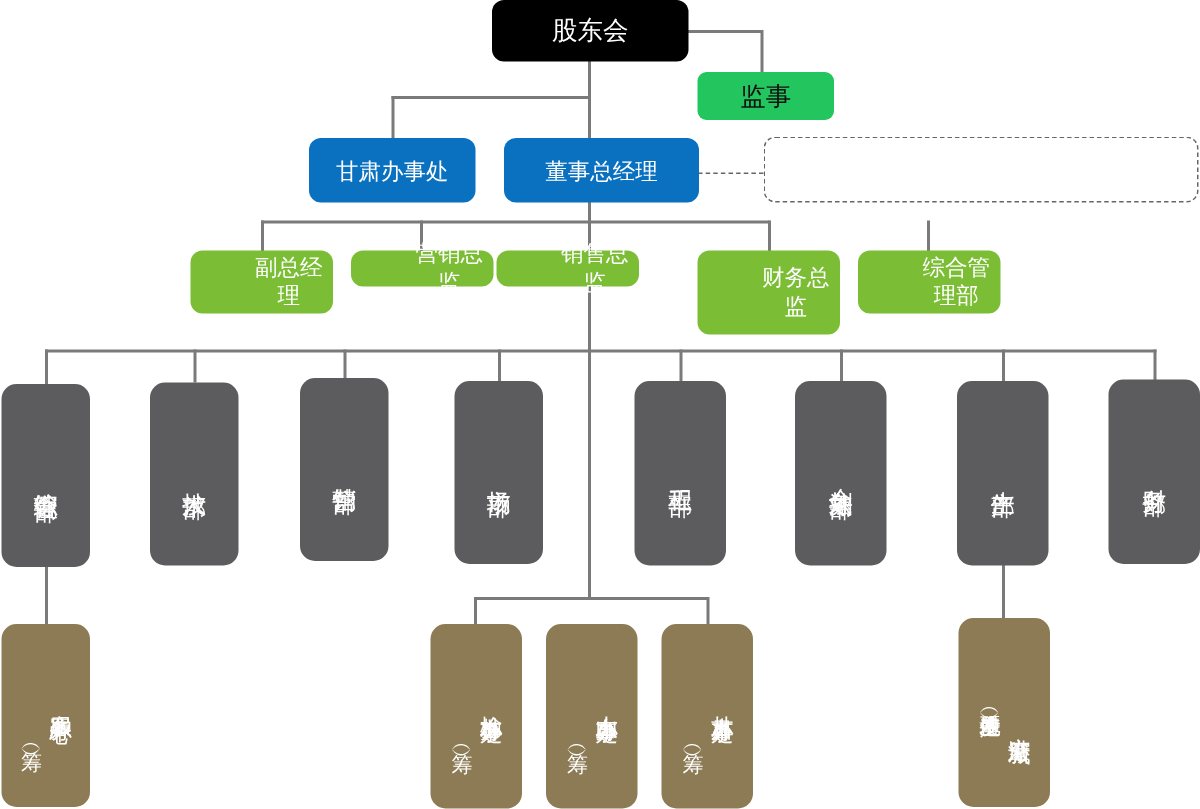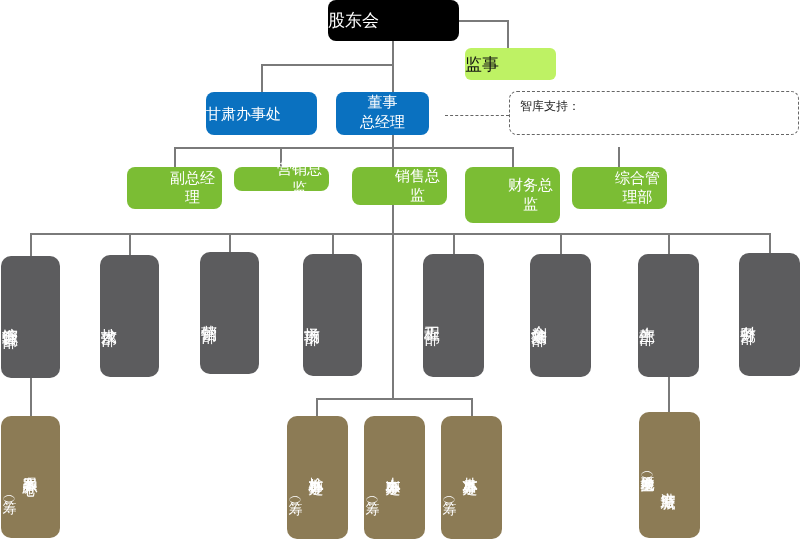--- a/index.html
+++ b/index.html
@@ -2,23 +2,23 @@
 <html><head>
 <meta charset="utf-8">
 <style>
   html, body { margin:0; padding:0; background:#ffffff; }
   body { width:800px; height:539px; position:relative; overflow:hidden;
          font-family:"DejaVu Sans", "Liberation Sans", sans-serif; }
   .ln { position:absolute; background:#7a7a7a; }
   .h { height:2px; }
   .v { width:2px; }
   .box { position:absolute; border-radius:8px; color:#fff; display:flex;
-         align-items:center; justify-content:flex-start; text-align:center; box-sizing:border-box; }
+         align-items:center; justify-content:center; text-align:center; box-sizing:border-box; }
   .black { background:#000; font-size:17px; }
-  .grey { background:#bef264; color:#111; font-size:17px; border-radius:6px; }
+  .grey { background:#22c55e; color:#111; font-size:17px; border-radius:6px; }
   .blue { background:#0a71c0; font-size:15px; line-height:20px; }
   .green { background:#7bbd34; font-size:15px;padding-left:36px; }
   .dark { background:#5c5c5e; font-size:16px; border-radius:10px; }
   .olive { background:#8c7b55; font-size:15px; border-radius:10px; }
   .vt { writing-mode:vertical-rl; text-orientation:upright; letter-spacing:1px; line-height:18px; }
   .note { position:absolute; border:1.5px dashed #666; border-radius:8px; box-sizing:border-box;
           font-size:12px; color:#222; padding:6px 10px; line-height:17px; }
   .dash { position:absolute; border-top:1.5px dashed #666; height:0; }
   .olive .inner { display:flex; flex-direction:row-reverse; align-items:flex-start; gap:2px; }
   .paren { writing-mode:vertical-rl; font-size:14px; letter-spacing:0; }
@@ -54,35 +54,34 @@
 <div class="box black" style="left:328px;top:0px;width:131px;height:41px;">
   <span>股东会</span>
 </div>
 <div class="box grey" style="left:465px;top:48px;width:91px;height:32px;">
   <span>监事</span>
 </div>
 
 <div class="box blue" style="left:206px;top:92px;width:111px;height:43px;">
   <span>甘肃办事处</span>
 </div>
-<div class="box blue" style="left:336px;top:92px;width:93px;height:43px;flex-direction:column;">
+<div class="box blue" style="left:336px;top:92px;width:130px;height:43px;flex-direction:row;">
   <span>董事</span>
   <span>总经理</span>
 </div>
 <div class="note" style="left:509px;top:91px;width:290px;height:44px;">
-  <div>智库支持：</div>
 </div>
 
 <div class="box green" style="left:127px;top:167px;width:95px;height:42px;">
   <span>副总经理</span>
 </div>
 <div class="box green" style="left:234px;top:167px;width:95px;height:24px;">
   <span>营销总监</span>
 </div>
-<div class="box green" style="left:352px;top:167px;width:95px;height:38px;">
+<div class="box green" style="left:331px;top:167px;width:95px;height:24px;">
   <span>销售总监</span>
 </div>
 <div class="box green" style="left:465px;top:167px;width:95px;height:56px;">
   <span>财务总监</span>
 </div>
 <div class="box green" style="left:572px;top:167px;width:95px;height:42px;">
   <span>综合管理部</span>
 </div>
 
 <div class="box dark" style="left:1px;top:256px;width:59px;height:122px;">

